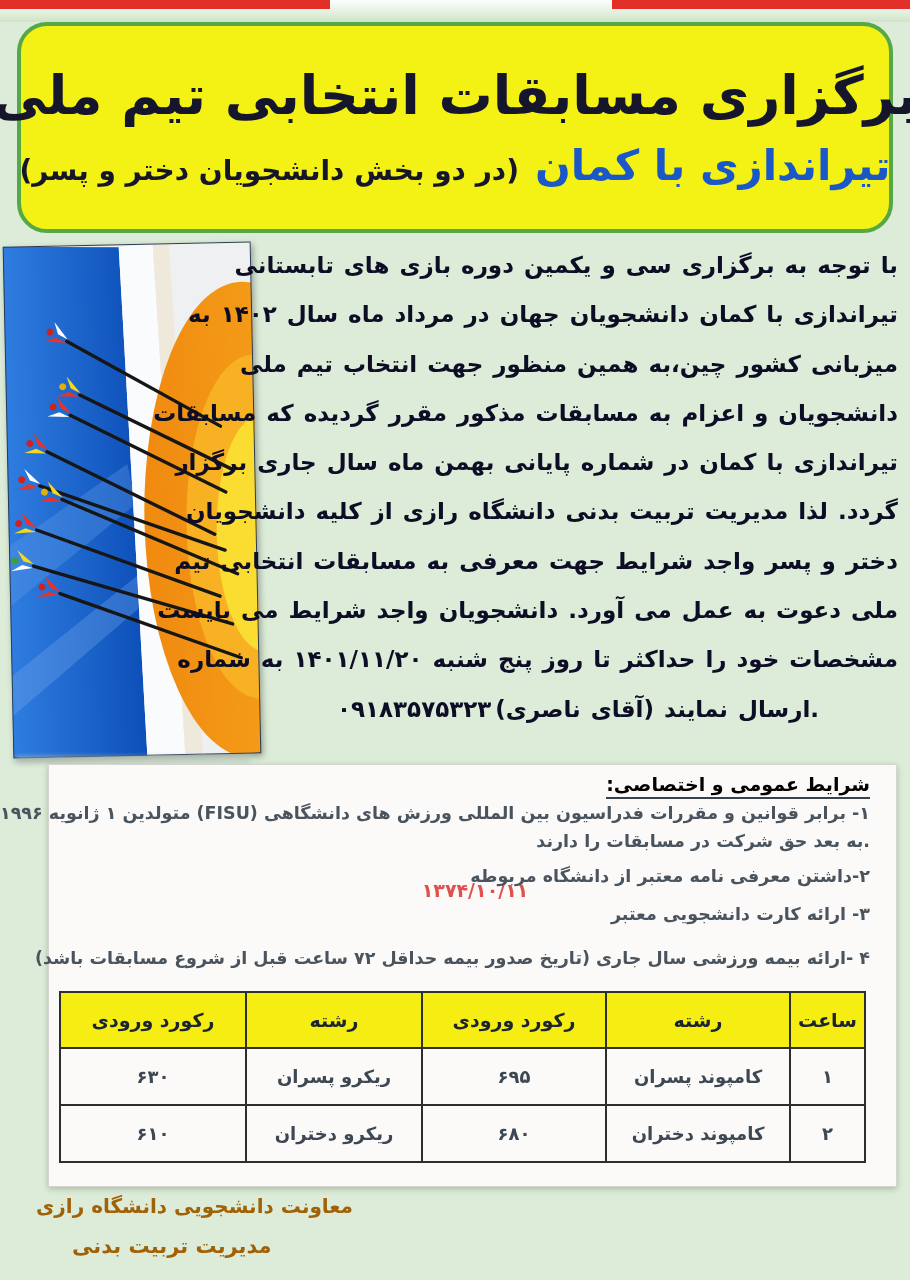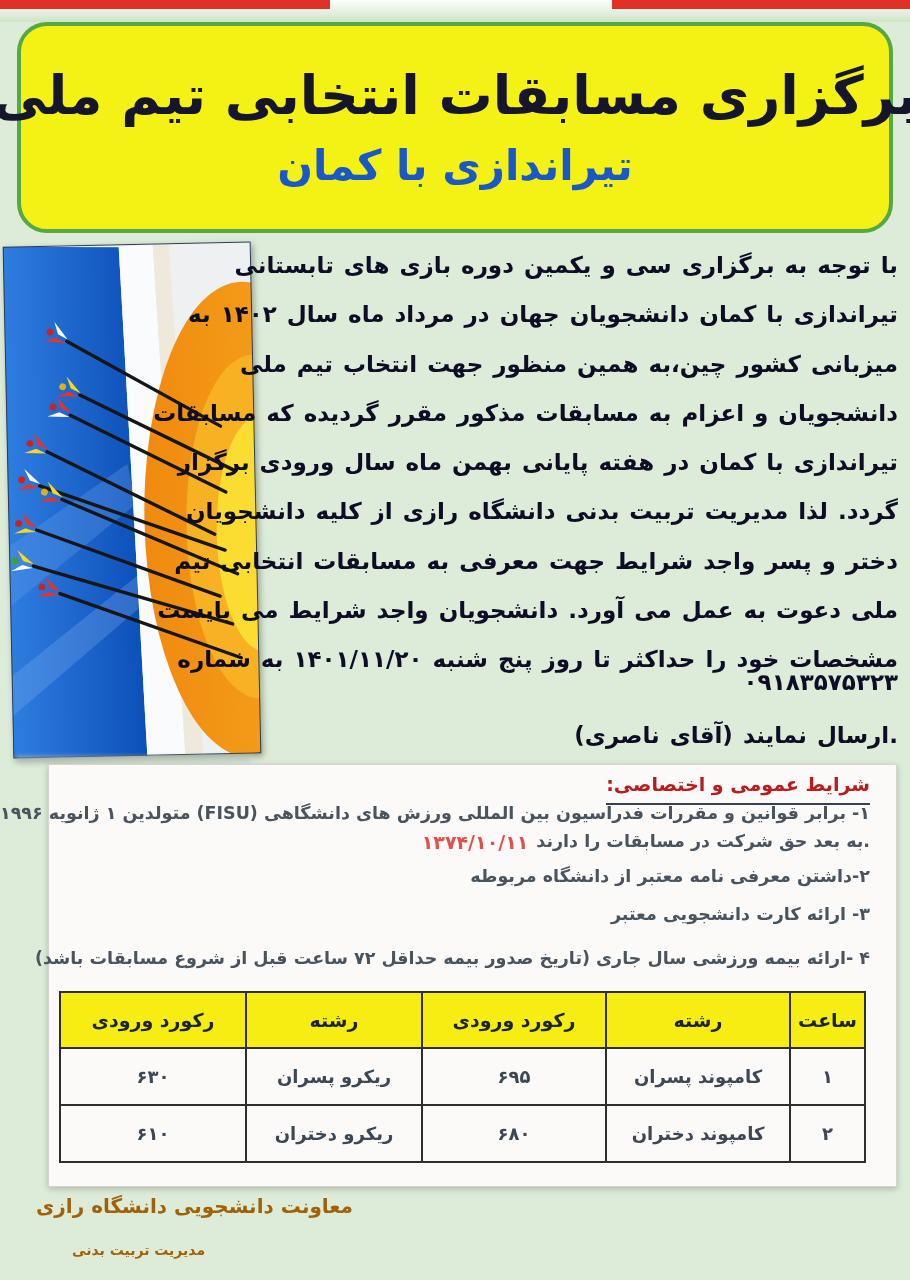--- a/index.html
+++ b/index.html
@@ -27,62 +27,63 @@
   .target-wrap{position:absolute;left:8px;top:244px;width:248px;height:512px;
     transform:rotate(-1.2deg);box-shadow:2px 3px 6px rgba(60,70,60,.45);}
   .target-wrap svg{display:block;}
   .reflection{position:absolute;left:16px;top:756px;width:234px;height:10px;
     background:linear-gradient(#b9c4bc,rgba(220,236,216,0));filter:blur(2px);opacity:.7;}
 
   
   .ann{position:absolute;left:258px;top:241px;width:640px;direction:rtl;}
   .ann .line{height:49.3px;line-height:49.3px;font-size:23px;font-weight:bold;
     color:#0d0d26;text-align:right;white-space:nowrap;word-spacing:2px;}
-  .ann .line.phone-line{display:flex;direction:ltr;justify-content:center;gap:4px;flex-direction:column;}
+  .ann .line.phone-line{display:flex;direction:ltr;justify-content:center;gap:4px;}
   .ann .line.phone-line .ph{color:#0d0d26;}
 
   
   .panel{position:absolute;left:48px;top:764px;width:849px;height:423px;
     background:#fbfaf8;border:1px solid #d5d5d0;box-shadow:0 2px 6px rgba(0,0,0,.22);}
   .panel .cond-title{position:absolute;right:26px;top:8px;font-size:19px;font-weight:bold;
-    color:#b91c1c;direction:rtl;border-bottom:2px solid #37424e;padding-bottom:8px;white-space:nowrap;}
+    color:#000000;direction:rtl;border-bottom:2px solid #37424e;padding-bottom:2px;white-space:nowrap;}
   .panel .cond{position:absolute;right:26px;direction:rtl;font-size:17.5px;font-weight:bold;
     color:#49545e;white-space:nowrap;text-align:right;}
   .c-i1l1{top:38px;}
   .c-i1l2{top:66px;display:flex;direction:ltr !important;justify-content:flex-end;gap:8px;}
-  .c-i1l2 .date{color:#e0514d;font-size:19px;font-weight:bold;}
+  .c-i1l2 .date{color:#e0514d;font-size:19px;font-weight:bold;margin-top:48px;}
   .c-i2{top:101px;}
   .c-i3{top:139px;}
   .c-i4{top:183px;font-weight:bold;}
 
   
   table.records{position:absolute;right:30px;top:226px;width:805px;height:170px;
     direction:rtl;border-collapse:collapse;table-layout:fixed;}
   table.records th,table.records td{border:2px solid #2e2e2e;text-align:center;vertical-align:middle;}
   table.records th{background:#f6ee13;font-size:19px;font-weight:bold;color:#1c2430;height:56px;margin-top:8px;}
   table.records td{font-size:18px;font-weight:bold;color:#3d4854;height:57px;background:#fbfaf8;}
 
   
   .footer-line{position:absolute;direction:rtl;font-weight:bold;color:#a16207;white-space:nowrap;}
   .f1{left:36px;top:1194px;font-size:20px;}
-  .f2{left:72px;top:1234px;font-size:14px;margin-top:8px;}
+  .f2{left:72px;top:1234px;font-size:21px;}
 </style>
 </head>
 <body>
 
 <div id="poster">
 
   <div class="top-band"></div>
   <div class="red-bar left"></div>
   <div class="red-bar right"></div>
 
   <div class="header-box">
     <div class="header-title">برگزاری مسابقات انتخابی تیم ملی</div>
     <div class="header-sub">
       <span class="main">تیراندازی با کمان</span>
+      <span class="note">(در دو بخش دانشجویان دختر و پسر)</span>
     </div>
   </div>
 
   <div class="target-wrap">
     <svg width="248" height="512" viewBox="0 0 248 512">
       <defs>
         <linearGradient id="bg" x1="0" y1="0" x2="1" y2="0">
           <stop offset="0" stop-color="#2f7de0"></stop>
             <stop offset="1" stop-color="#0c4fb8"></stop>
         </linearGradient>
@@ -166,21 +167,21 @@
       <rect x="0" y="0" width="248" height="512" fill="none" stroke="#2a3a55" stroke-width="2"></rect>
     </svg>
   </div>
   <div class="reflection"></div>
 
   <div class="ann">
     <div class="line">با توجه به برگزاری سی و یکمین دوره بازی های تابستانی</div>
     <div class="line">تیراندازی با کمان دانشجویان جهان در مرداد ماه سال ۱۴۰۲ به</div>
     <div class="line">میزبانی کشور چین،به همین منظور جهت انتخاب تیم ملی</div>
     <div class="line">دانشجویان و اعزام به مسابقات مذکور مقرر گردیده که مسابقات</div>
-    <div class="line">تیراندازی با کمان در هفته پایانی بهمن ماه سال ورودی برگزار</div>
+    <div class="line">تیراندازی با کمان در شماره پایانی بهمن ماه سال جاری برگزار</div>
     <div class="line">گردد. لذا مدیریت تربیت بدنی دانشگاه رازی از کلیه دانشجویان</div>
     <div class="line">دختر و پسر واجد شرایط جهت معرفی به مسابقات انتخابی تیم</div>
     <div class="line">ملی دعوت به عمل می آورد. دانشجویان واجد شرایط می بایست</div>
     <div class="line">مشخصات خود را حداکثر تا روز پنج شنبه ۱۴۰۱/۱۱/۲۰ به شماره</div>
     <div class="line phone-line">
       <span class="ph">۰۹۱۸۳۵۷۵۳۲۳</span>
       <span>(آقای ناصری) ارسال نمایند.</span>
     </div>
   </div>
 

